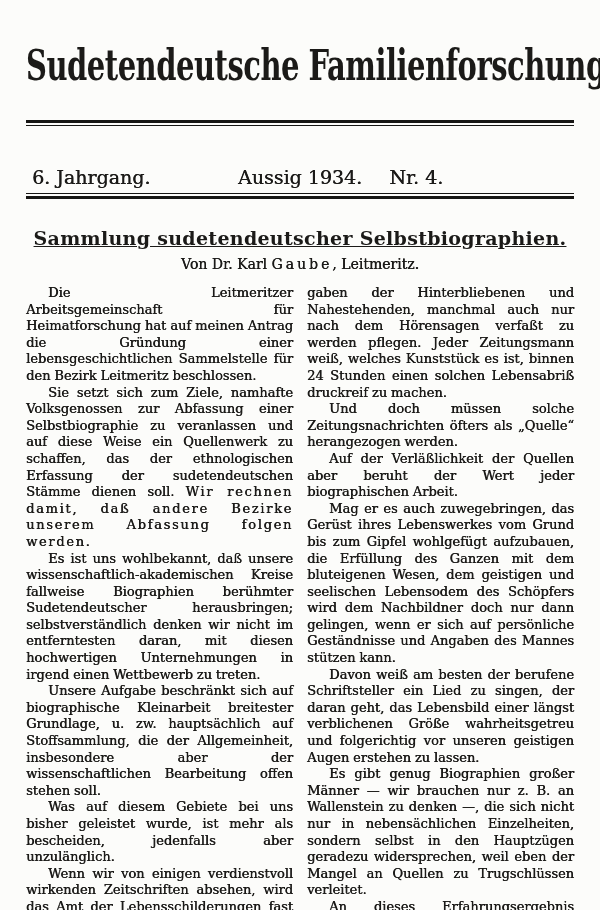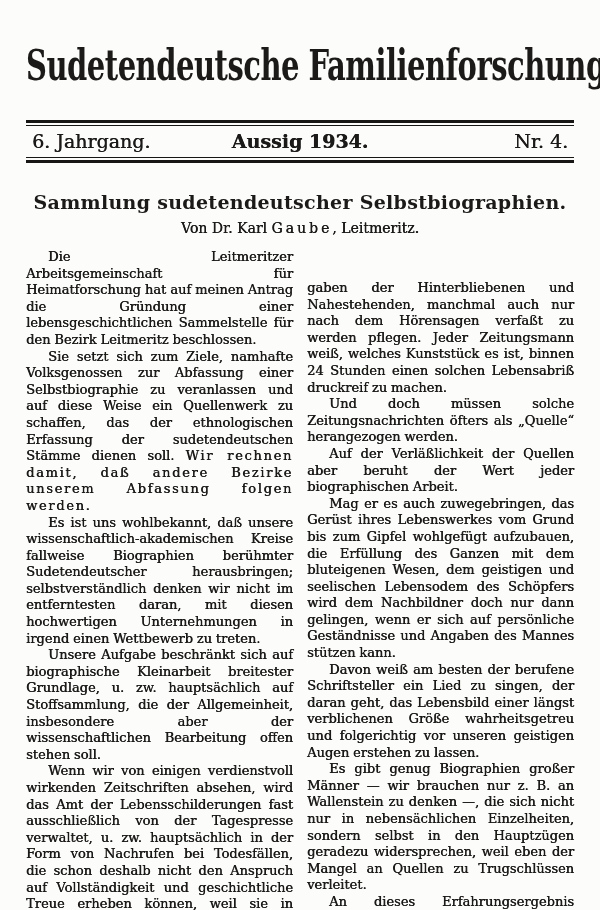--- a/index.html
+++ b/index.html
@@ -47,29 +47,30 @@
     border-bottom: 3px solid #171614;
   }
   .issue-bar {
     display: flex;
     align-items: baseline;
     padding: 4px 6px 5px 6px;
     font-size: 19px;
     text-shadow: 0.4px 0 0 currentColor;
   }
   .issue-bar .left   { flex: 1; text-align: left; }
-  .issue-bar .center { flex: 1; text-align: center; font-weight: bold; }
-  .issue-bar .right  { flex: 1; text-align: right; }
+  .issue-bar .center { flex: 1; text-align: center; }
+  .issue-bar .right  { flex: 1; text-align: left; margin-top: 36px; }
   
   .article-title {
     margin: 28px 0 0 0;
     text-align: center;
     font-size: 19px;
     font-weight: bold;
     letter-spacing: 0.3px;
+    text-decoration: underline;
   }
   .byline {
     margin-top: 7px;
     text-align: center;
     font-size: 14px;
     text-shadow: 0.35px 0 0 currentColor;
   }
   .byline .sperr-name {
     letter-spacing: 3px;
     margin-top: 12px;
@@ -89,21 +90,20 @@
     text-shadow: 0.38px 0 0 currentColor;
     hyphens: auto;
     word-spacing: -0.3px;
   }
   .col p {
     margin: 0;
     text-indent: 1.7em;
   }
   .col p.no-indent {
     text-indent: 0;
-    margin-top: 31px;
   }
   .emph {
     letter-spacing: 1.7px;
   }
 </style>
 </head>
 <body>
 
 <div class="page">
 
@@ -125,20 +125,21 @@
     <div class="byline">
       <span>Von Dr. Karl </span><span class="sperr-name">Gaube</span><span>, Leitmeritz.</span>
     </div>
 
     <div class="columns">
       <div class="col">
           <p><span class="">Die Leitmeritzer Arbeitsgemeinschaft für Heimatforschung hat auf meinen Antrag die Gründung einer lebensgeschichtlichen Sammelstelle für den Bezirk Leitmeritz beschlossen.</span></p>
           <p><span class="">Sie setzt sich zum Ziele, namhafte Volksgenossen zur Abfassung einer Selbstbiographie zu veranlassen und auf diese Weise ein Quellenwerk zu schaffen, das der ethnologischen Erfassung der sudetendeutschen Stämme dienen soll. </span><span class="emph">Wir rechnen damit, daß andere Bezirke unserem Abfassung folgen werden.</span></p>
           <p><span class="">Es ist uns wohlbekannt, daß unsere wissenschaftlich-akademischen Kreise fallweise Biographien berühmter Sudetendeutscher herausbringen; selbstverständlich denken wir nicht im entferntesten daran, mit diesen hochwertigen Unternehmungen in irgend einen Wettbewerb zu treten.</span></p>
           <p><span class="">Unsere Aufgabe beschränkt sich auf biographische Kleinarbeit breitester Grundlage, u. zw. hauptsächlich auf Stoffsammlung, die der Allgemeinheit, insbesondere aber der wissenschaftlichen Bearbeitung offen stehen soll.</span></p>
+          <p><span class="">Was auf diesem Gebiete bei uns bisher geleistet wurde, ist mehr als bescheiden, jedenfalls aber unzulänglich.</span></p>
           <p><span class="">Wenn wir von einigen verdienstvoll wirkenden Zeitschriften absehen, wird das Amt der Lebensschilderungen fast ausschließlich von der Tagespresse verwaltet, u. zw. hauptsächlich in der Form von Nachrufen bei Todesfällen, die schon deshalb nicht den Anspruch auf Vollständigkeit und geschichtliche Treue erheben können, weil sie in drängender Eile nach An-</span></p>
         </div>
       <div class="col">
           <p class="no-indent"><span class="">gaben der Hinterbliebenen und Nahestehenden, manchmal auch nur nach dem Hörensagen verfaßt zu werden pflegen. Jeder Zeitungsmann weiß, welches Kunststück es ist, binnen 24 Stunden einen solchen Lebensabriß druckreif zu machen.</span></p>
           <p><span class="">Und doch müssen solche Zeitungsnachrichten öfters als „Quelle“ herangezogen werden.</span></p>
           <p><span class="">Auf der Verläßlichkeit der Quellen aber beruht der Wert jeder biographischen Arbeit.</span></p>
           <p><span class="">Mag er es auch zuwegebringen, das Gerüst ihres Lebenswerkes vom Grund bis zum Gipfel wohlgefügt aufzubauen, die Erfüllung des Ganzen mit dem bluteigenen Wesen, dem geistigen und seelischen Lebensodem des Schöpfers wird dem Nachbildner doch nur dann gelingen, wenn er sich auf persönliche Geständnisse und Angaben des Mannes stützen kann.</span></p>
           <p><span class="">Davon weiß am besten der berufene Schriftsteller ein Lied zu singen, der daran geht, das Lebensbild einer längst verblichenen Größe wahrheitsgetreu und folgerichtig vor unseren geistigen Augen erstehen zu lassen.</span></p>
           <p><span class="">Es gibt genug Biographien großer Männer — wir brauchen nur z. B. an Wallenstein zu denken —, die sich nicht nur in nebensächlichen Einzelheiten, sondern selbst in den Hauptzügen geradezu widersprechen, weil eben der Mangel an Quellen zu Trugschlüssen verleitet.</span></p>
           <p><span class="">An dieses Erfahrungsergebnis knüpft unsere Unternehmung an, die nichts anderes bezweckt, </span><span class="emph">als dem biographischen Geschichts- und</span></p>

